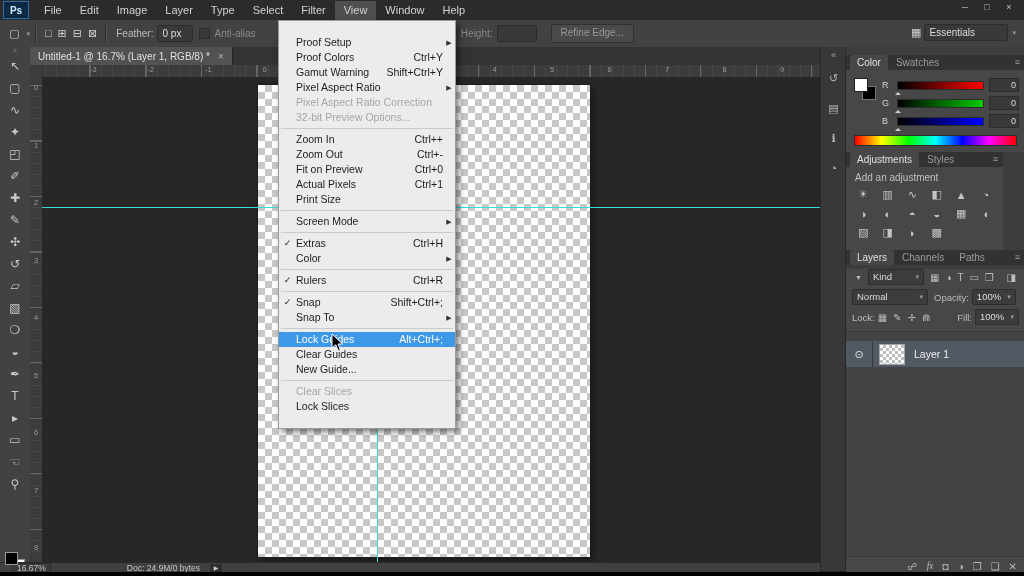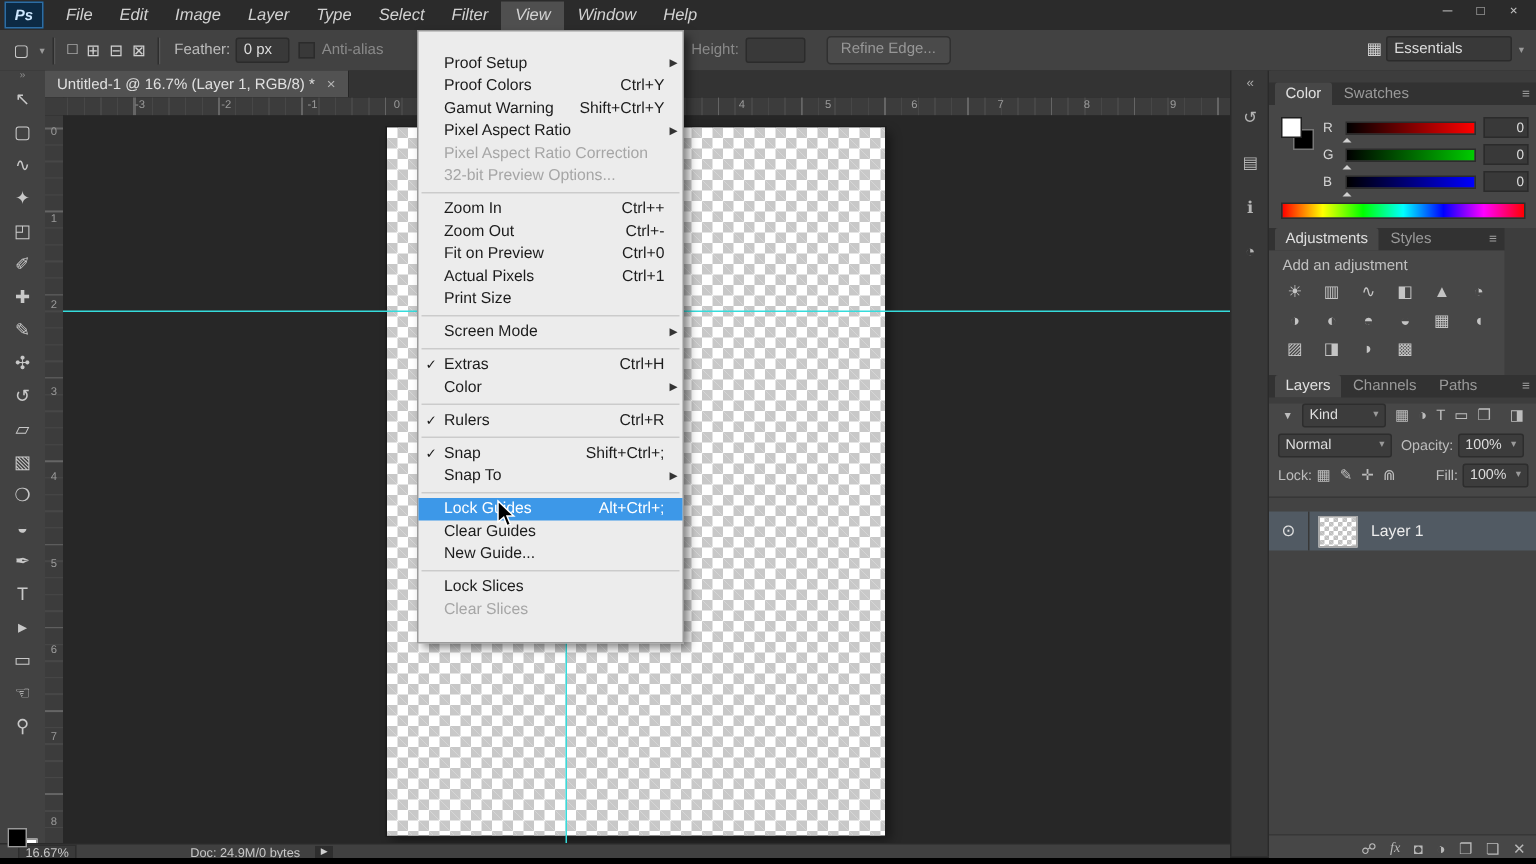--- a/index.html
+++ b/index.html
@@ -2,21 +2,21 @@
 <html><head>
 <meta charset="utf-8">
 <style>
   html,body{margin:0;padding:0;background:#000;}
   #app{position:relative;width:1024px;height:576px;overflow:hidden;background:#282828;
        font-family:"Liberation Sans","DejaVu Sans",sans-serif;font-size:11px;color:#cfcfcf;
        -webkit-font-smoothing:antialiased;}
 
   
   #menubar{position:absolute;left:0;top:0;width:1024px;height:20px;background:#2b2b2b;
-           border-bottom:1px solid #1c1c1c;display:flex;align-items:center;font-style:italic;}
+           border-bottom:1px solid #1c1c1c;display:flex;align-items:center;}
   #ps-logo{width:24px;height:16px;margin:0 6px 0 3px;background:#0c2a44;border:1px solid #2d6da3;
            color:#cfe8ff;font-weight:bold;font-size:10px;display:flex;align-items:center;justify-content:center;}
   .mb-item{padding:0 9px;line-height:19px;height:19px;color:#d2d2d2;cursor:default;}
   .mb-item.active{background:#4f4f4f;}
   #win-controls{position:absolute;right:4px;top:1px;display:flex;}
   .wc{width:22px;height:13px;text-align:center;line-height:12px;font-size:9px;color:#c0c0c0;}
 
   
   #optionsbar{position:absolute;left:0;top:20px;width:1024px;height:27px;background:#424242;
               border-bottom:1px solid #2b2b2b;display:flex;align-items:center;font-size:10px;color:#c3c3c3;}
@@ -622,29 +622,29 @@
         <span class="label">New Guide...</span>
         <span class="shortcut"></span>
         <span class="arrow">▶</span>
       </div>
       <div class="vm-item sep">
         
         
         
         
       </div>
+      <div class="vm-item disabled">
+        <span class="check">✓</span>
+        <span class="label">Clear Slices</span>
+        <span class="shortcut"></span>
+        <span class="arrow">▶</span>
+      </div>
       <div class="vm-item">
         <span class="check">✓</span>
         <span class="label">Lock Slices</span>
-        <span class="shortcut"></span>
-        <span class="arrow">▶</span>
-      </div>
-      <div class="vm-item disabled">
-        <span class="check">✓</span>
-        <span class="label">Clear Slices</span>
         <span class="shortcut"></span>
         <span class="arrow">▶</span>
       </div>
     </div>
 
   <div id="cursor">
     <svg width="13" height="19" viewBox="0 0 13 19">
       <polygon points="1,1 1,15 4.8,11.8 7,17.5 9.3,16.5 7,11 11.5,11" fill="#000" stroke="#fff" stroke-width="1"></polygon>
     </svg>
   </div>

